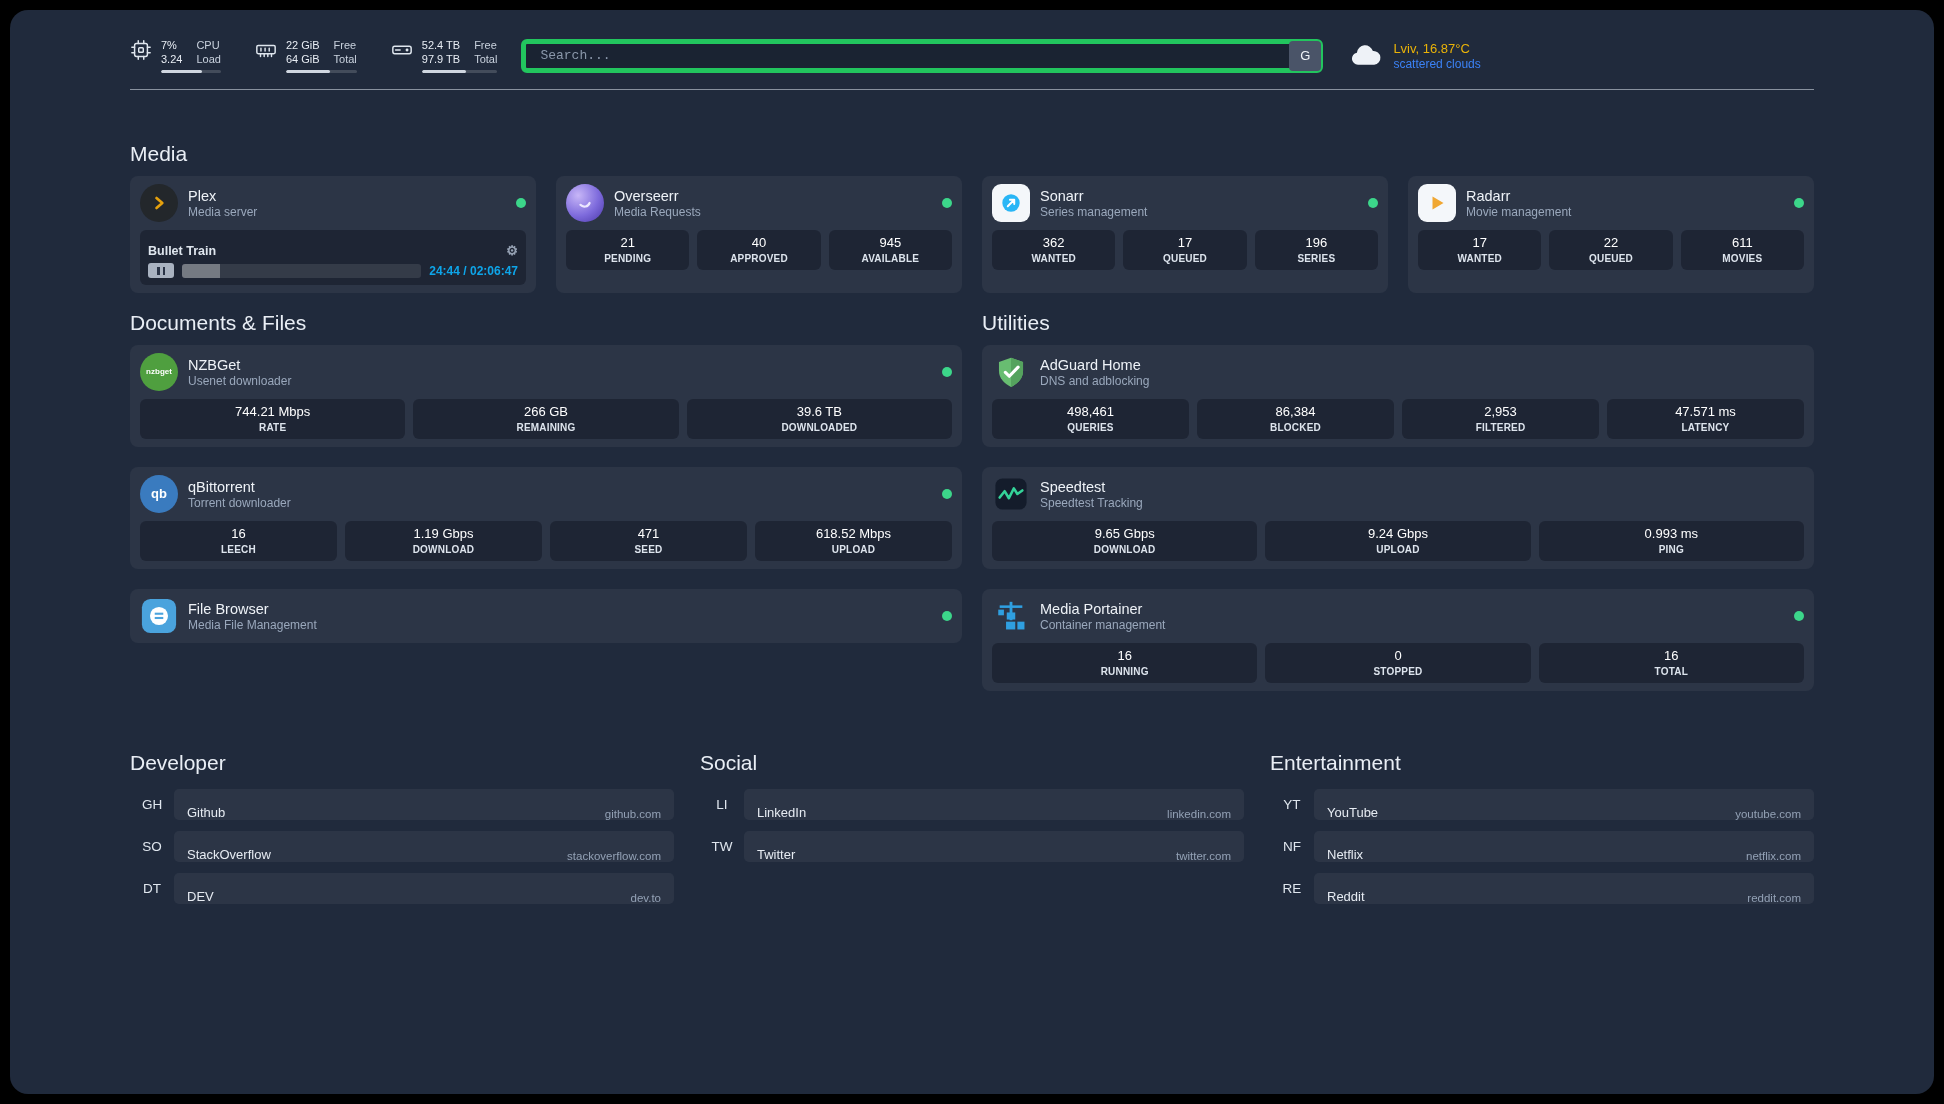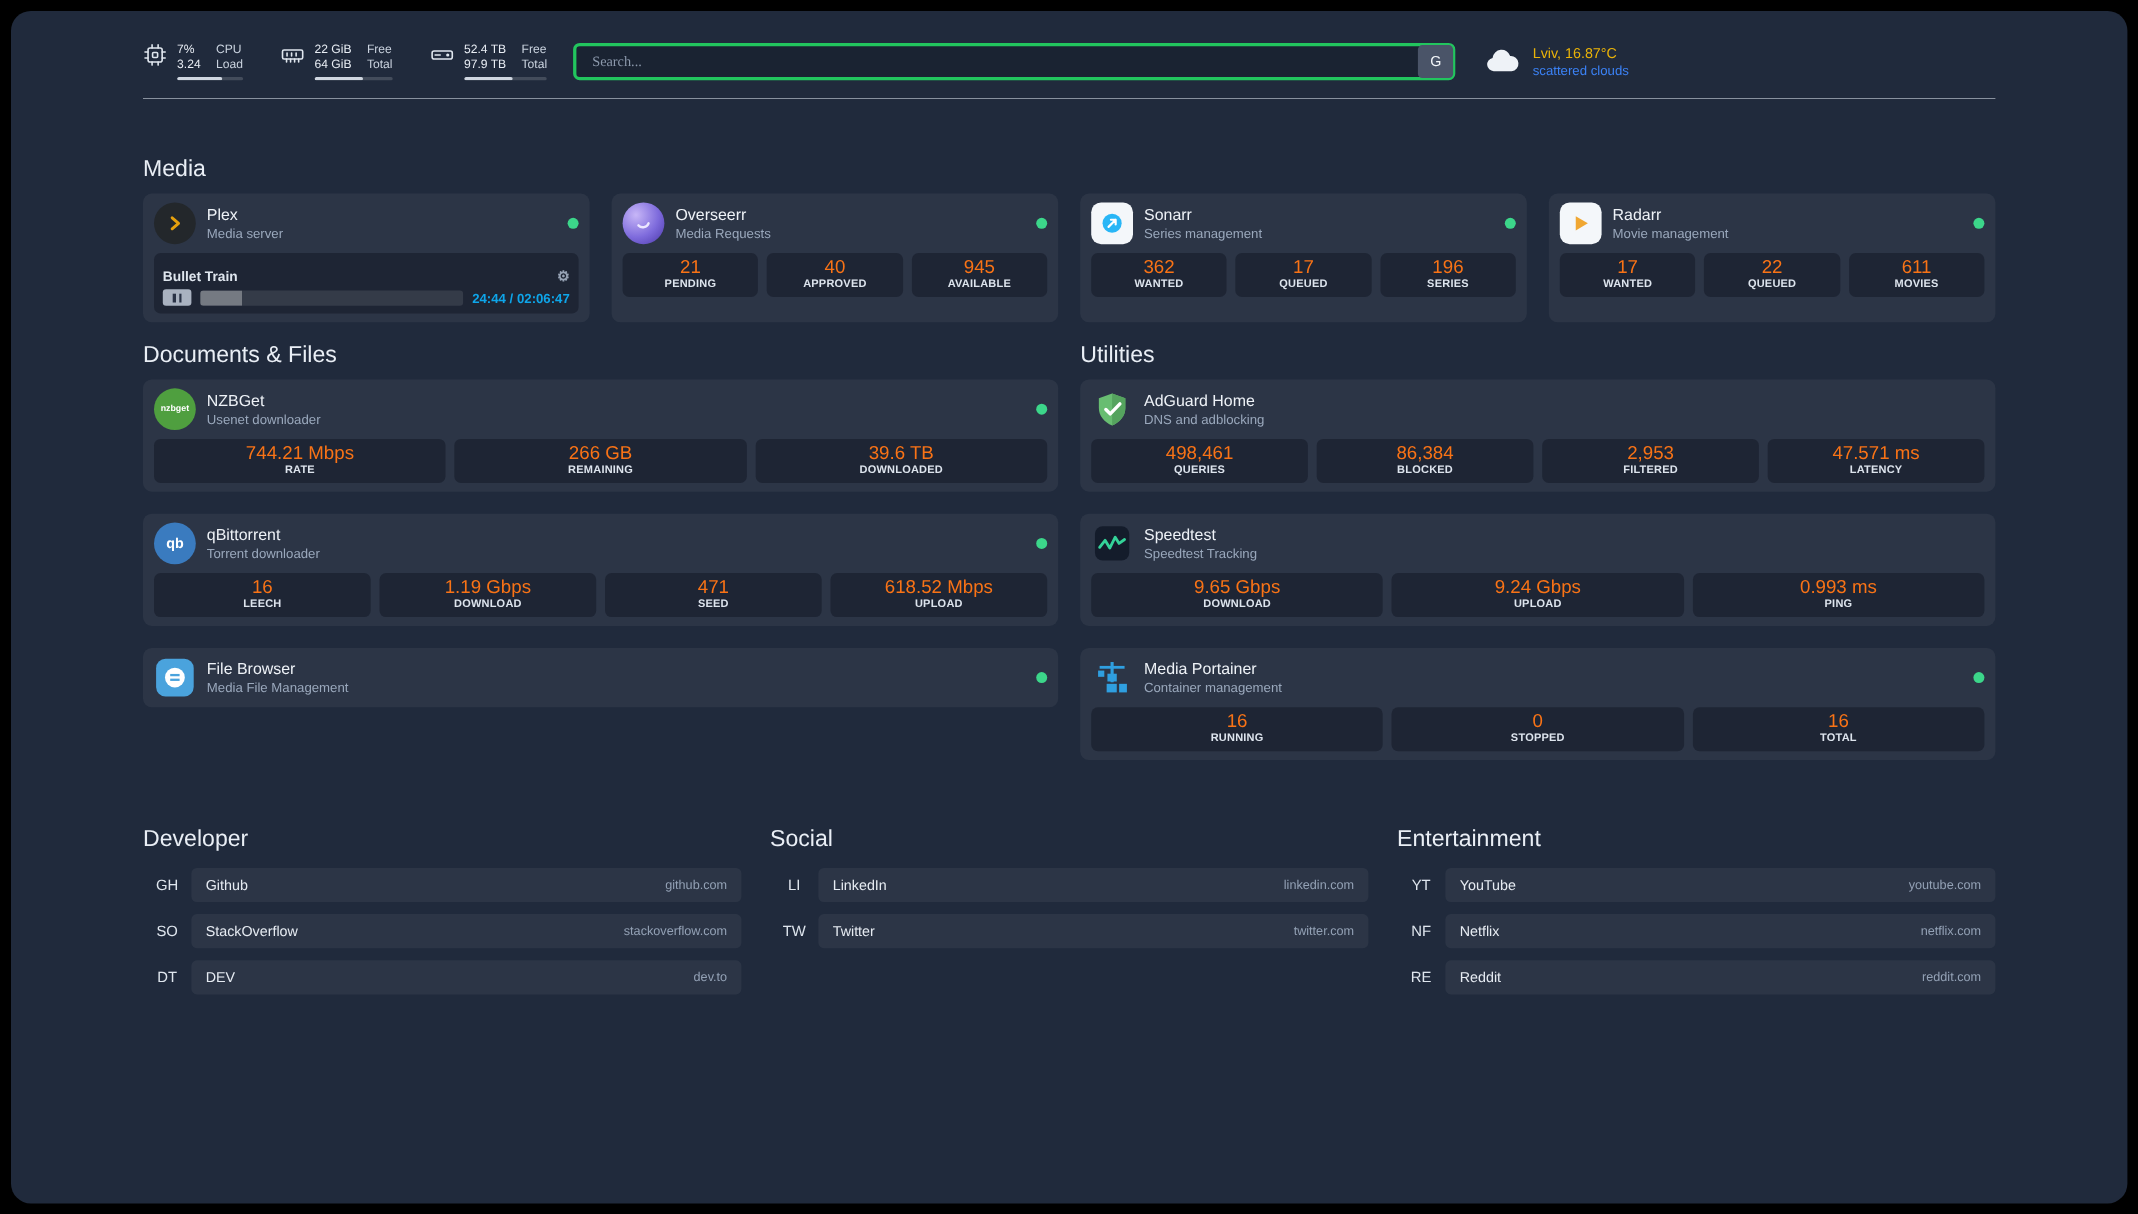--- a/index.html
+++ b/index.html
@@ -15,21 +15,21 @@
   .rbody { display:flex; flex-direction:column; }
   .rcols { display:flex; gap:14px; }
   .rcol { display:flex; flex-direction:column; }
   .rcol span { font-size:11px; line-height:14px; white-space:nowrap; }
   .vals span { color:#e8edf4; }
   .labs span { color:#c9d2de; }
   .rbar { margin-top:4px; height:3px; width:100%; background:rgba(255,255,255,0.16); border-radius:2px; overflow:hidden; }
   .rbar i { display:block; height:100%; background:#cfd6e0; border-radius:2px; }
 
   .searchwrap { position:relative; flex:0 1 802px; height:34px; }
-  .search { width:100%; height:100%; background:#1a2332; border:3px solid #22c55e; border-radius:6px; color:#e6ebf2; font-size:13px; padding:0 46px 0 14px; font-family:Liberation Serif, serif; outline:none; }
+  .search { width:100%; height:100%; background:#1a2332; border:5px solid #22c55e; border-radius:6px; color:#e6ebf2; font-size:13px; padding:0 46px 0 14px; font-family:Liberation Mono, monospace; outline:none; }
   .search::placeholder { color:#8b98ab; }
   .gbtn { position:absolute; right:2px; top:2px; bottom:2px; width:32px; background:#4a5468; border:none; border-radius:4px; color:#f2f5f9; font-size:13px; cursor:pointer; font-family:"Liberation Sans", sans-serif; }
 
   .weather { display:flex; align-items:center; gap:10px; cursor:pointer; }
   .wicon { line-height:0; }
   .wtext { display:flex; flex-direction:column; }
   .wloc { font-size:13px; color:#eab308; line-height:17px; }
   .wcond { font-size:12px; color:#3b82f6; line-height:15px; }
 
   .divider { margin-top:16px; border-bottom:1.5px solid rgba(222,229,238,0.55); }
@@ -46,21 +46,21 @@
   .card { background:rgba(255,255,255,0.055); border-radius:8px; padding:8px 10px; cursor:pointer; }
   .chead { display:flex; align-items:center; gap:10px; min-height:38px; }
   .cicon { width:38px; height:38px; flex:none; display:flex; align-items:center; justify-content:center; line-height:0; }
   .ctitles { display:flex; flex-direction:column; }
   .ctitle { font-size:14.5px; color:#eef2f7; line-height:18px; }
   .csub { font-size:12px; color:#9aa8bc; line-height:15px; }
   .dot { margin-left:auto; width:10px; height:10px; border-radius:50%; background:#3cd68a; flex:none; }
 
   .stats { display:flex; gap:8px; margin-top:8px; }
   .stat { flex:1; background:rgba(6,10,20,0.35); border-radius:6px; text-align:center; padding:4px 2px 5px; }
-  .sval { display:block; font-size:17px; color:#f97316; line-height:17px; }
+  .sval { display:block; font-size:13px; color:#ffffff; line-height:17px; }
   .slab { display:block; font-size:10px; font-weight:700; color:#dde4ed; line-height:13px; margin-top:1px; letter-spacing:.2px; }
 
   
   .ic-plex { background:#23272b; border-radius:50%; }
   .ic-overseerr { background:radial-gradient(circle at 32% 30%, #c7b6f7, #7e6bdc 55%, #4936a8 100%); border-radius:50%; }
   .ic-sonarr, .ic-radarr { background:#f4f7fa; border-radius:9px; }
   .ic-nzbget { background:#4f9f3f; border-radius:50%; color:#fff; font-size:8px; font-weight:700; }
   .ic-qbit { background:#3a7bbf; border-radius:50%; color:#fff; font-size:13px; font-weight:700; }
   .ic-filebrowser, .ic-speedtest, .ic-portainer, .ic-adguard { border-radius:8px; }
 
@@ -74,21 +74,21 @@
   .pause i { width:2.5px; height:8px; background:#2a3346; }
   .ptrackbar { flex:1; height:14px; background:rgba(255,255,255,0.10); border-radius:3px; overflow:hidden; cursor:pointer; }
   .ptrackbar i { display:block; height:100%; width:16%; background:rgba(255,255,255,0.32); }
   .ptime { font-size:12px; color:#0ea5e9; flex:none; }
 
   
   .bookmarks { display:grid; grid-template-columns:1fr 1fr 1fr; gap:26px; margin-top:40px; }
   .bcol .sechead { margin-bottom:14px; }
   .brow { display:flex; align-items:stretch; height:31px; margin-bottom:11px; cursor:pointer; }
   .babbr { width:44px; display:flex; align-items:center; justify-content:center; font-size:13.5px; color:#dfe6ee; flex:none; }
-  .bbody { flex:1; background:rgba(255,255,255,0.055); border-radius:5px; display:flex; align-items:center; justify-content:space-between; padding:0 13px; }
+  .bbody { flex:1; background:rgba(255,255,255,0.055); border-radius:5px; display:flex; align-items:flex-end; justify-content:space-between; padding:0 13px; }
   .bname { font-size:13px; color:#e6ebf2; }
   .burl { font-size:11.5px; color:#93a1b5; }
 </style>
 </head>
 <body>
 
 <div class="frame">
 <div class="page">
 
   <header class="topbar">

